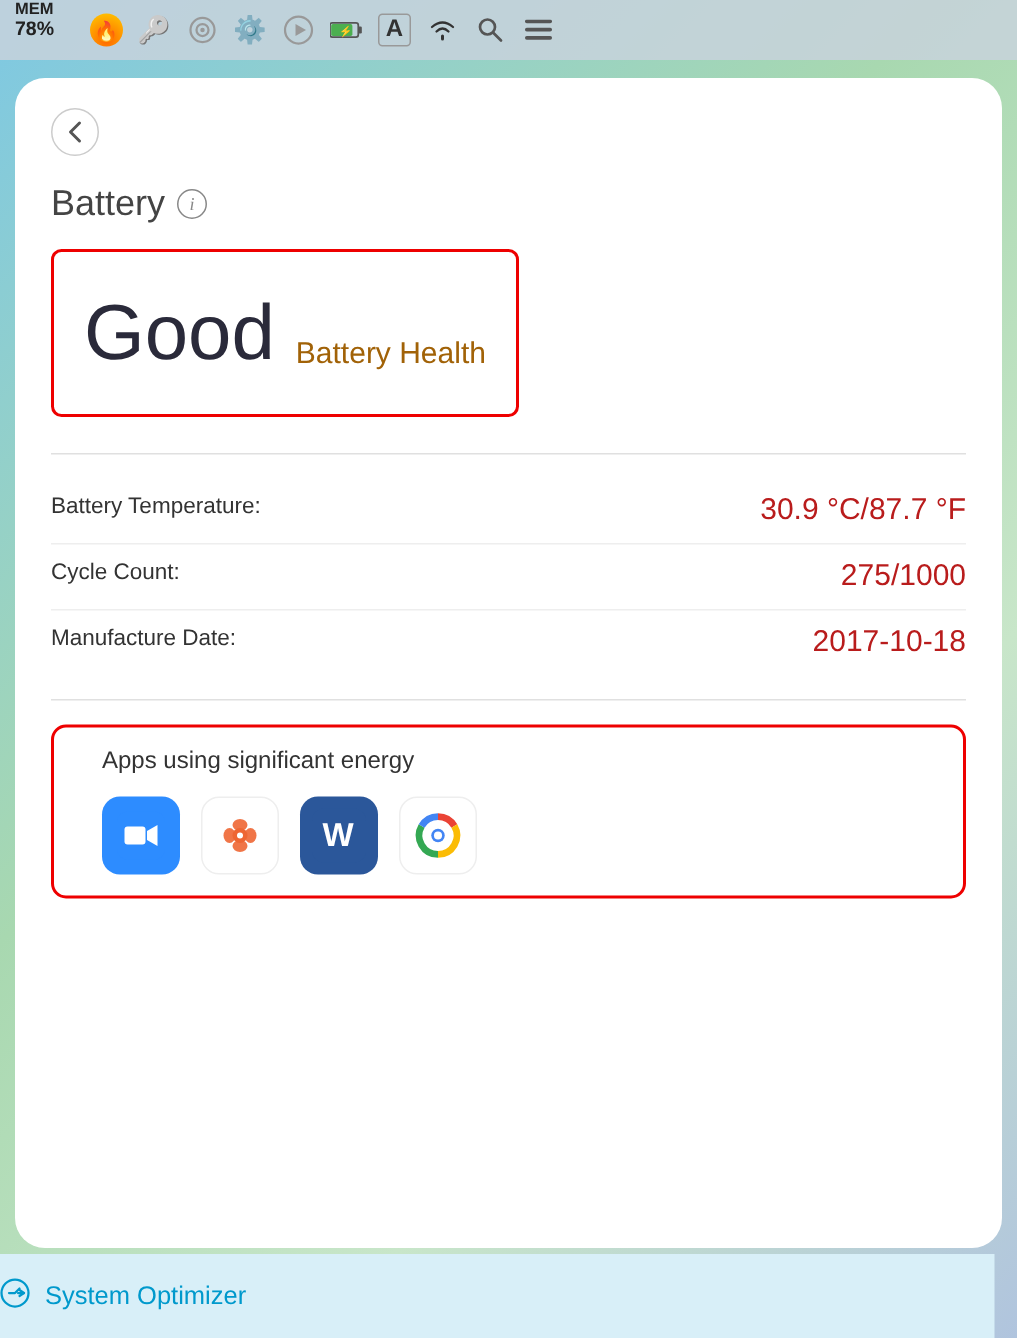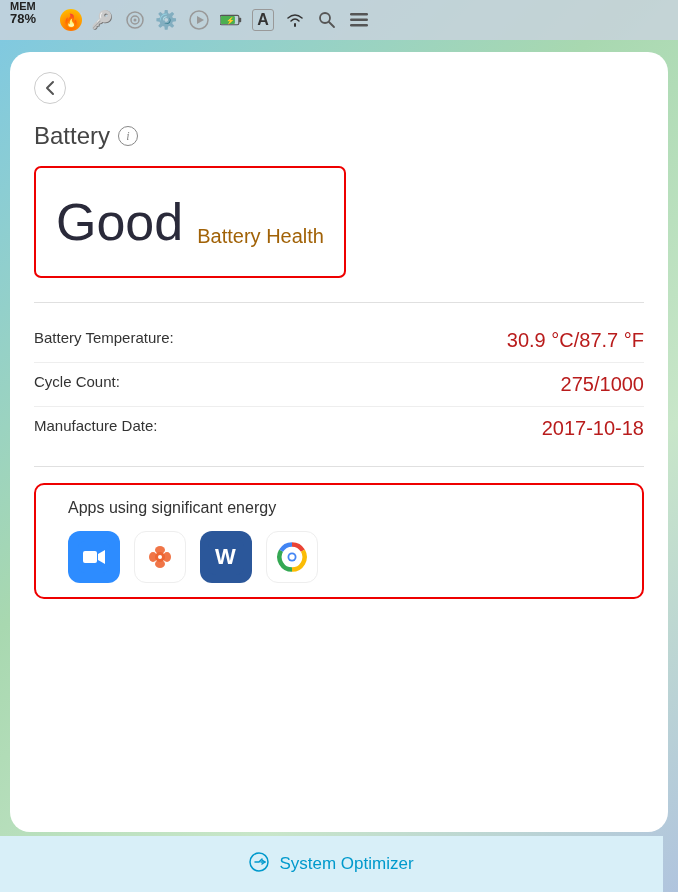--- a/index.html
+++ b/index.html
@@ -223,21 +223,21 @@
     
     .bottom-bar {
       position: absolute;
       bottom: 0;
       left: 0;
       right: 15px;
       height: 56px;
       background: #d8eff8;
       display: flex;
       align-items: center;
-      justify-content: center;
+      justify-content: flex-start;
       gap: 10px;
       cursor: pointer;
     }
 
     .bottom-bar-icon {
       font-size: 18px;
       color: #0099cc;
     }
 
     .bottom-bar-text {

